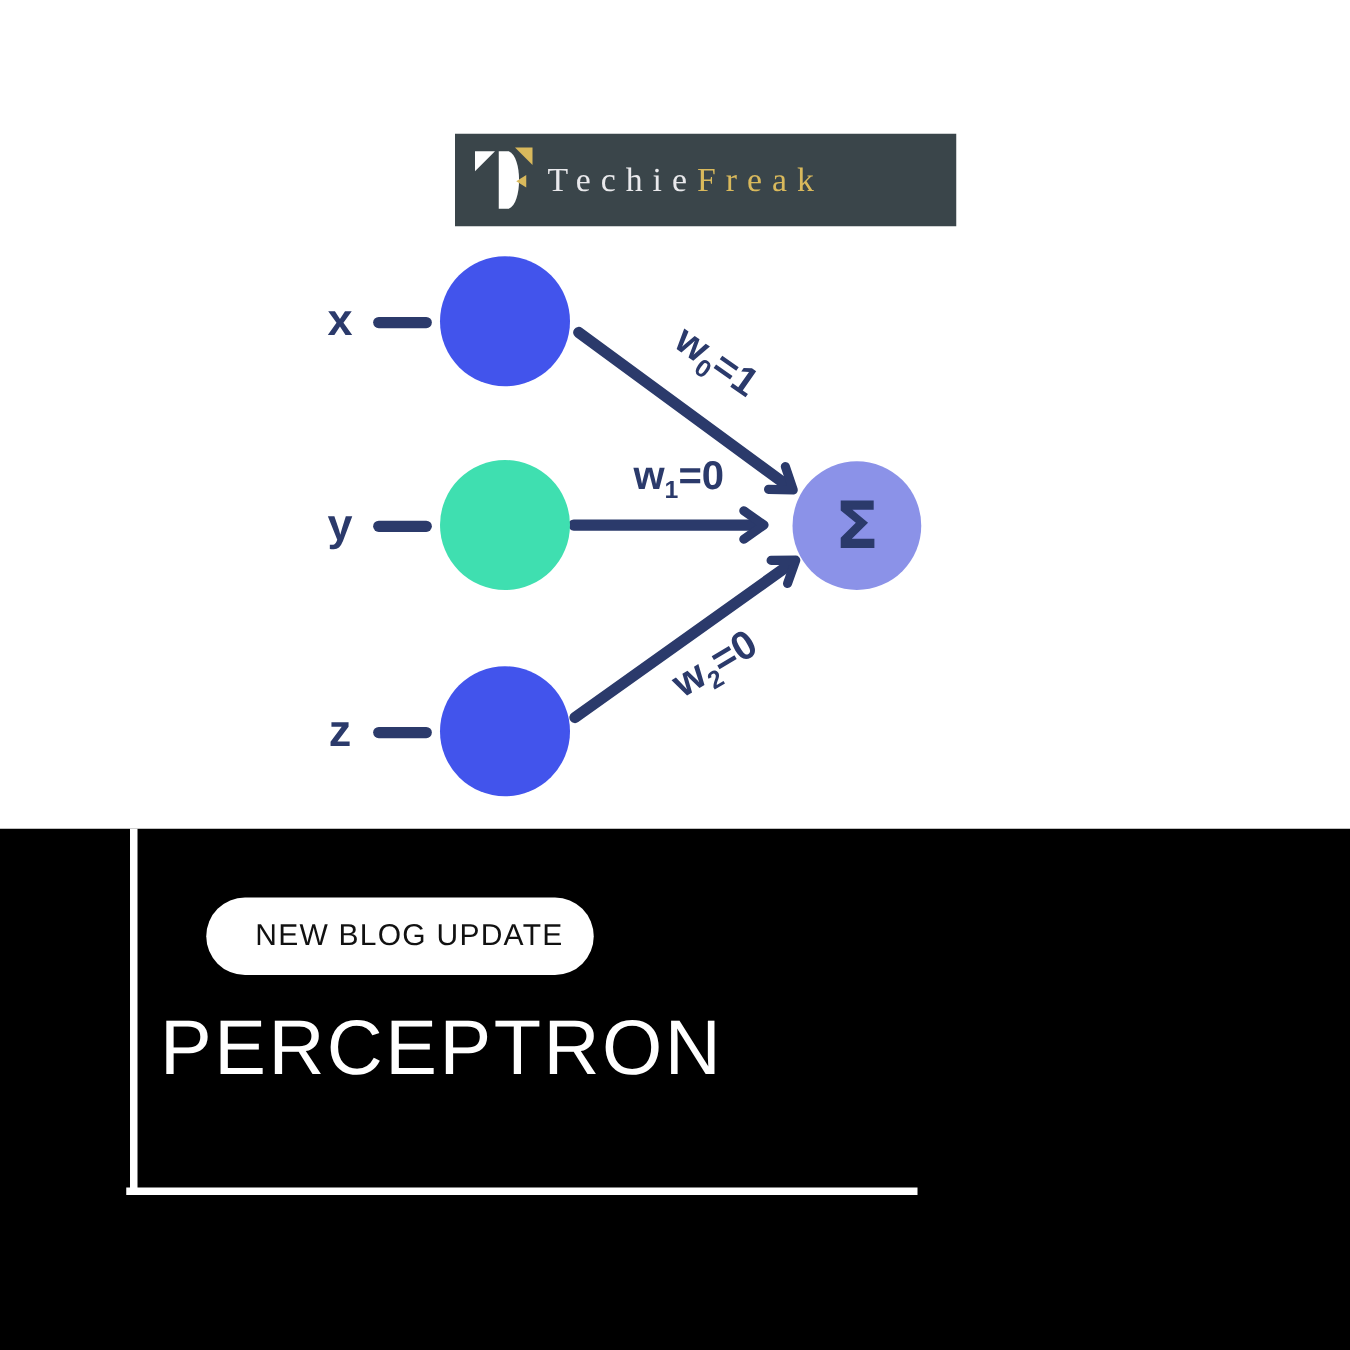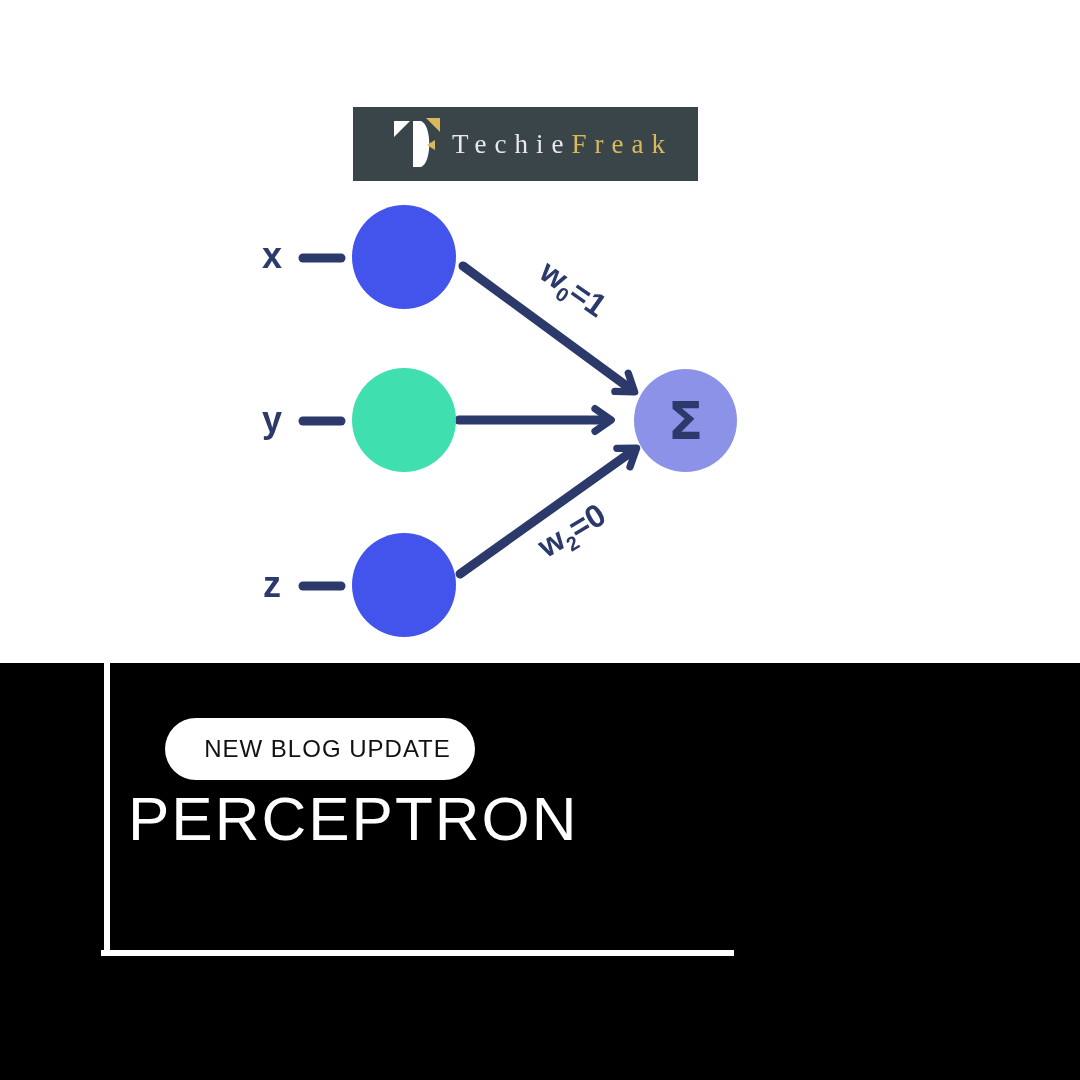--- a/index.html
+++ b/index.html
@@ -6,22 +6,22 @@
     --page-bg:#ffffff; --section-bg:#000000; --navy:#2B3A6B;
     --input-blue:#4254EC; --input-teal:#3FDFB0; --sum-purple:#8B92E8;
     --logo-bg:#3A454A; --logo-silver:#E9E9EC; --logo-gold:#D9B95C;
     --badge-bg:#ffffff; --badge-text:#111111; --title-color:#ffffff;
   }
   html,body{margin:0;padding:0;}
   body{font-family:"Liberation Sans",sans-serif;}
   .canvas{position:relative;width:1080px;height:1080px;background:var(--page-bg);overflow:hidden;}
 
   
-  .logo{position:absolute;left:353px;top:107px;width:345px;height:74px;
-    background:var(--logo-bg);display:flex;align-items:center;justify-content:center;}
+  .logo{position:absolute;left:364px;top:107px;width:401px;height:74px;
+    background:var(--logo-bg);display:flex;align-items:center;}
   .logo-mark{margin-left:14px;flex:0 0 auto;}
   .logo-text{display:flex;align-items:baseline;margin-left:10px;
     font-family:"Liberation Serif",serif;font-size:27px;letter-spacing:8px;white-space:nowrap;}
   .logo-first{color:var(--logo-silver);}
   .logo-second{color:var(--logo-gold);}
 
   
   .diagram{position:absolute;left:0;top:0;width:1080px;height:680px;}
   .arrows{position:absolute;left:0;top:0;}
   .node{position:absolute;border-radius:50%;}
@@ -47,21 +47,21 @@
   .output-label{position:absolute;left:762px;top:398px;color:var(--navy);
     font-size:37px;font-weight:bold;}
 
   
   .banner{position:absolute;left:0;top:663px;width:1080px;height:417px;background:var(--section-bg);}
   .frame-v{position:absolute;left:104px;top:0;width:6px;height:293px;background:#fff;}
   .frame-h{position:absolute;left:101px;top:287px;width:633px;height:6px;background:#fff;}
   .badge{position:absolute;left:165px;top:55px;width:310px;height:62px;border-radius:31px;
     background:var(--badge-bg);display:flex;align-items:center;justify-content:center;}
   .badge-text{color:var(--badge-text);font-size:24px;letter-spacing:1px;white-space:nowrap;margin-left:15px;}
-  .title{position:absolute;left:128px;top:120px;color:var(--title-color);
+  .title{position:absolute;left:128px;top:140px;color:var(--title-color);
     font-size:62px;letter-spacing:2px;font-weight:400;white-space:nowrap;}
 </style>
 </head>
 <body>
 
 <div class="canvas">
 
   <div class="logo">
     <svg class="logo-mark" width="50" height="58" viewBox="0 0 50 58">
       <path d="M2,6 L18,6 L2,22 Z" fill="#ffffff"></path>
@@ -97,20 +97,23 @@
     <div class="in-label in-label-y">y</div>
     <div class="in-label in-label-z">z</div>
 
     <div class="node node-input node-x" style="background: rgb(66, 84, 236);"></div>
     <div class="node node-input node-y" style="background: rgb(63, 223, 176);"></div>
     <div class="node node-input node-z" style="background: rgb(66, 84, 236);"></div>
 
     <div class="w-label w0">
       <span>w</span><sub>0</sub><span>=1</span>
     </div>
+    <div class="w-label w1">
+      <span>w</span><sub>1</sub><span>=0</span>
+    </div>
     <div class="w-label w2">
       <span>w</span><sub>2</sub><span>=0</span>
     </div>
 
     <div class="node node-sum">
       <span class="sum-symbol">Σ</span>
     </div>
   </div>
 
   <div class="banner">

